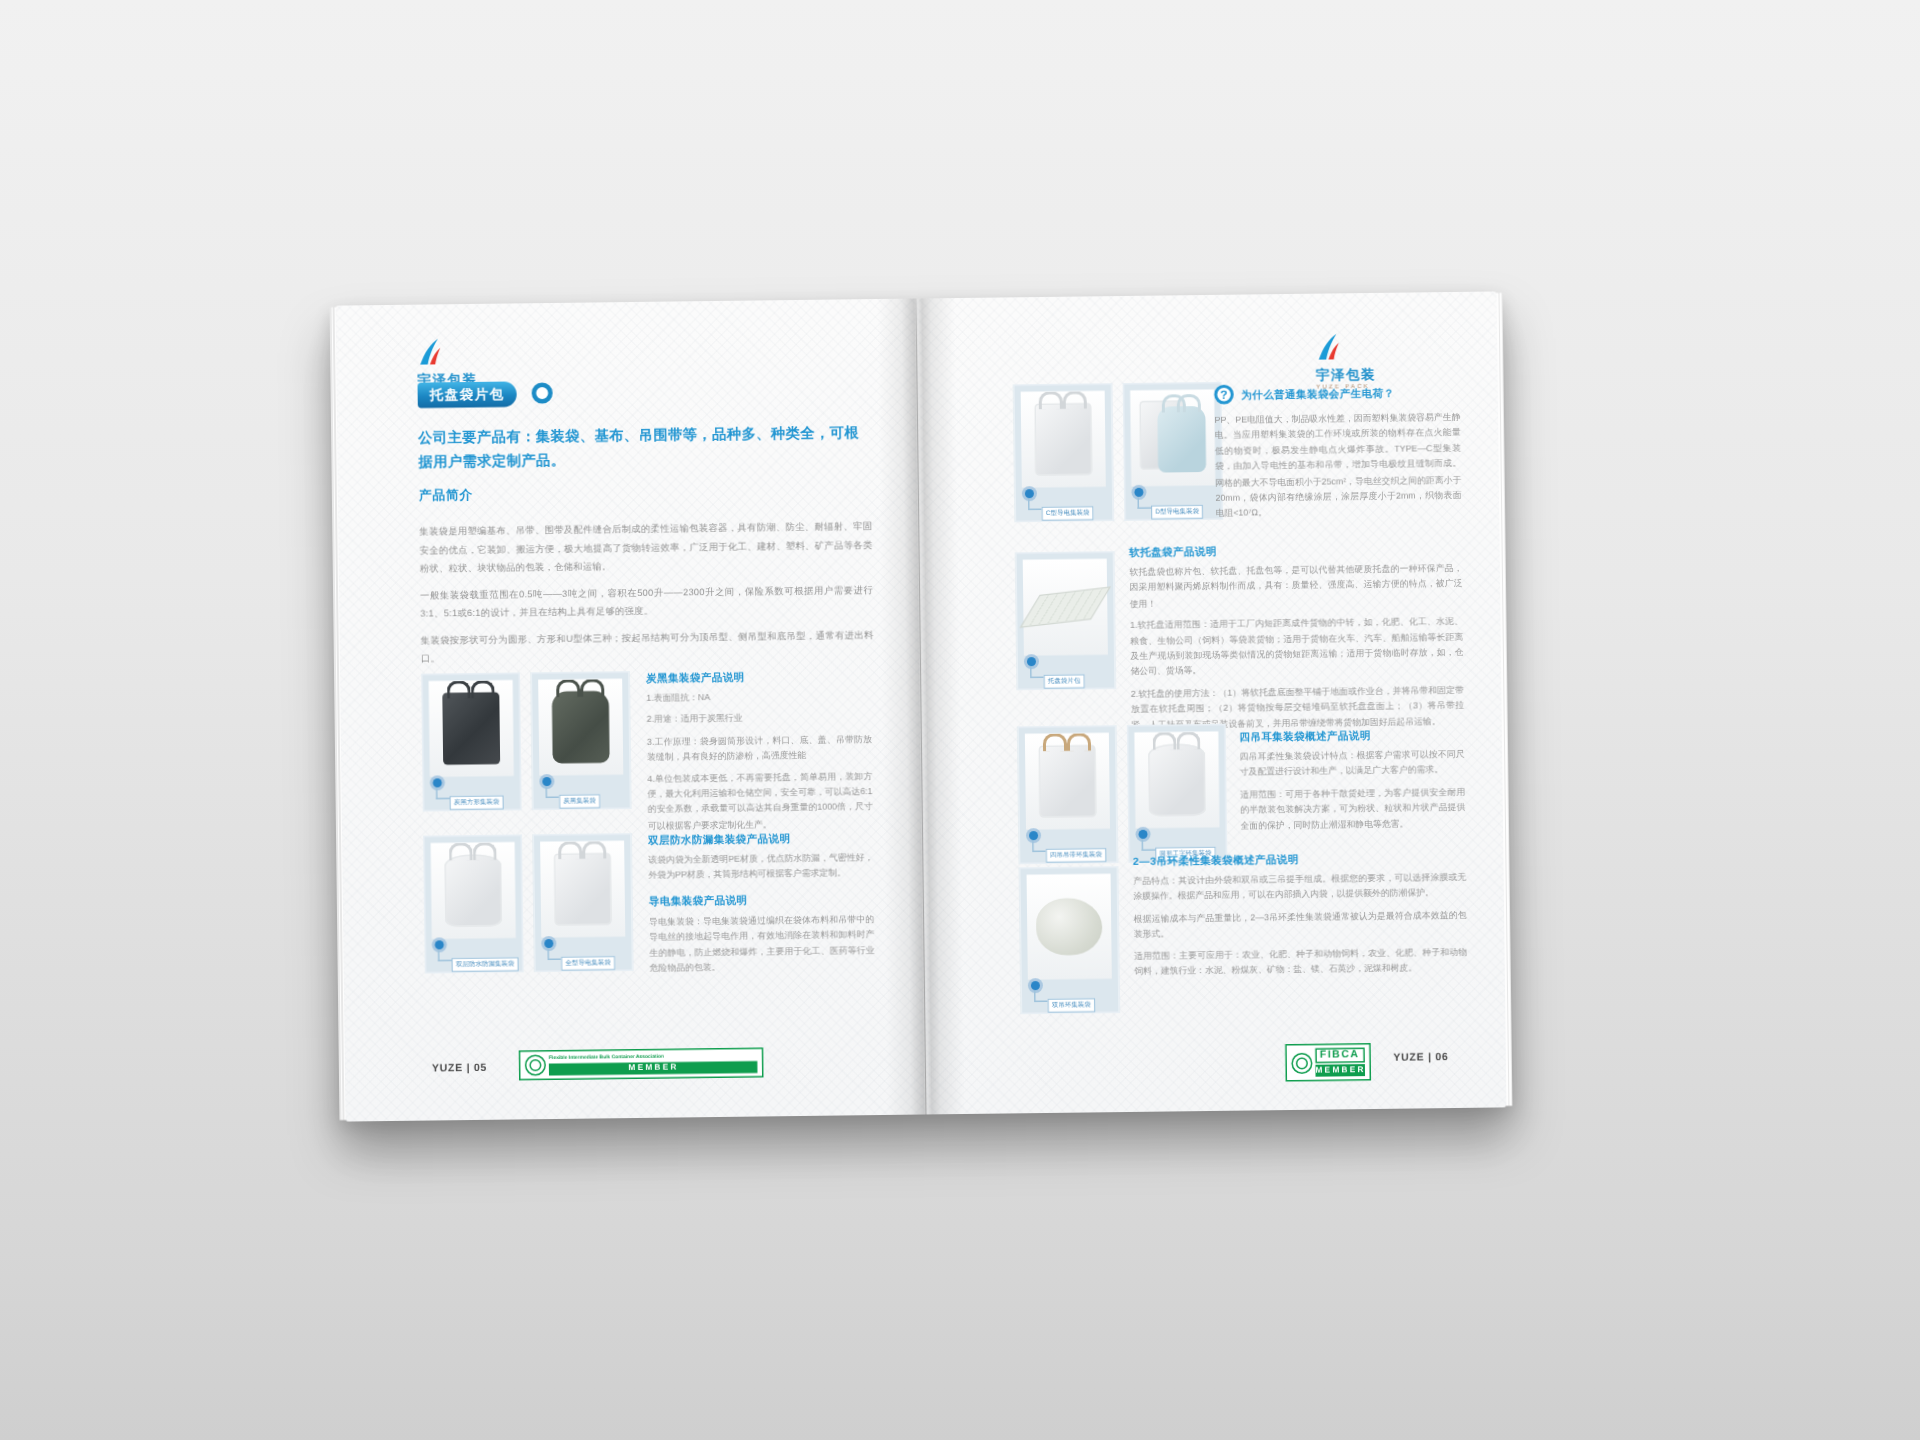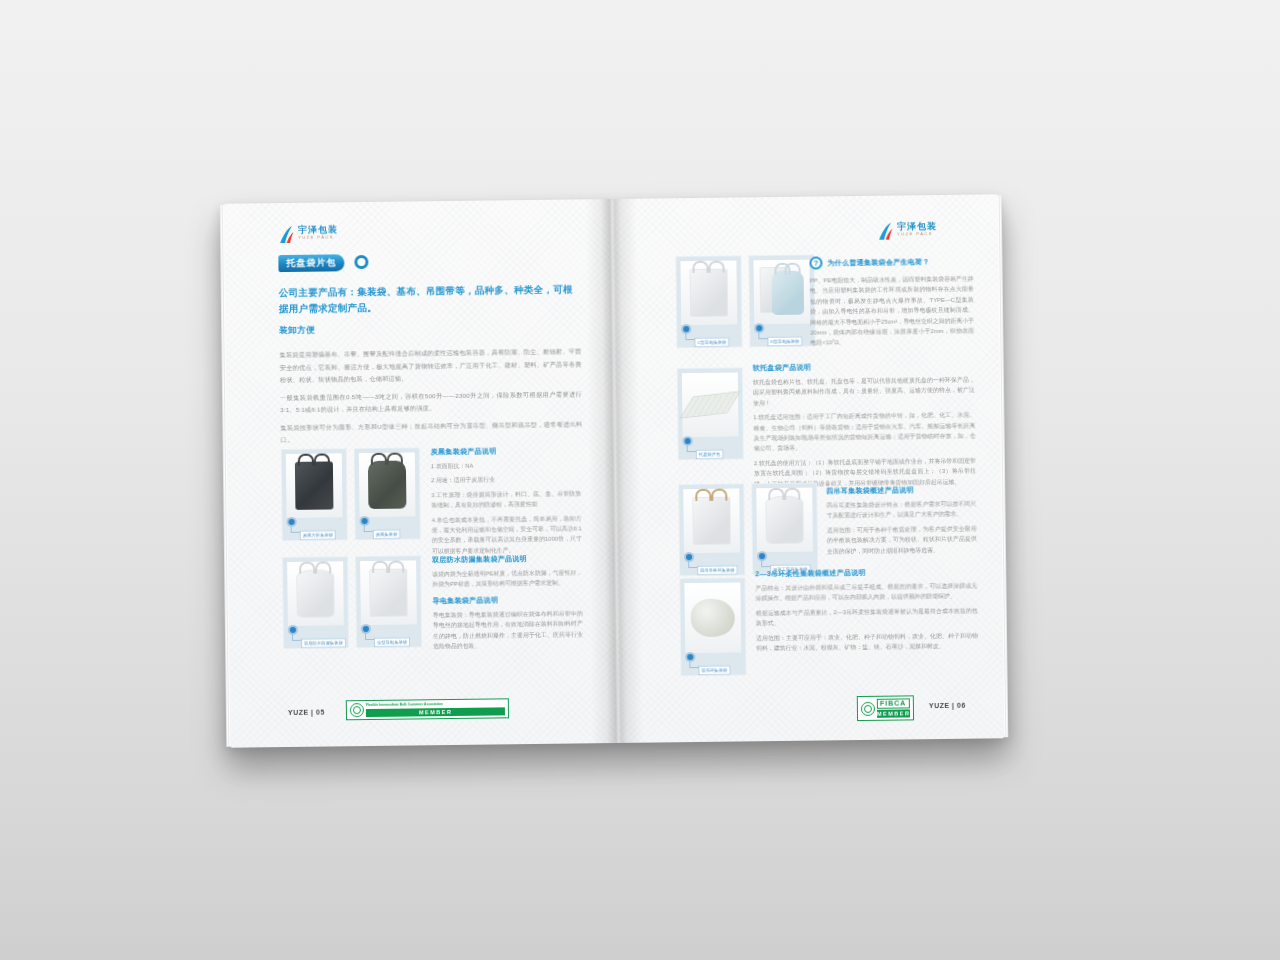--- a/index.html
+++ b/index.html
@@ -29,21 +29,21 @@
     background:linear-gradient(90deg, rgba(0,0,0,0) , rgba(0,0,0,0.10)); }
   .page-right::before { content:""; position:absolute; left:0; top:0; bottom:0; width:26px;
     background:linear-gradient(270deg, rgba(0,0,0,0) , rgba(0,0,0,0.12)); }
   .page-left::after { content:""; position:absolute; left:-4px; top:1px; bottom:1px; width:4px;
     background:repeating-linear-gradient(90deg,#e8e8e8 0 1px,#fdfdfd 1px 2px); }
   .page-right::after { content:""; position:absolute; right:-4px; top:1px; bottom:1px; width:4px;
     background:repeating-linear-gradient(90deg,#fdfdfd 0 1px,#e8e8e8 1px 2px); }
 
   
   .abs { position:absolute; }
-  .brand { display:flex; align-items:flex-start; gap:4px; }
+  .brand { display:flex; align-items:flex-start; gap:4px;flex-direction:column; }
   .brand-text .cn { font-size:9px; font-weight:bold; color:#2492cc; letter-spacing:1px; line-height:10px; }
   .brand-text .en { font-size:4px; color:#b08a6a; letter-spacing:1.5px; line-height:5px; }
 
   .pi-badge { width:66px; height:17px; line-height:17px; text-align:center;
     color:#fff; font-size:9px; font-weight:bold; letter-spacing:1px;
     background:linear-gradient(180deg,#41b4e6,#1b86c2 55%,#146ca6);
     border-radius:3px 10px 10px 3px; }
   .pi-ring { width:14px; height:14px; border:3px solid #1d8cc6; border-radius:50%; background:#fff; }
 
   .intro { font-size:9.5px; font-weight:bold; color:#2396d2; line-height:16px; letter-spacing:0.3px; }
@@ -135,21 +135,21 @@
           <div class="cn">宇泽包装</div>
           <div class="en">YUZE PACK</div>
         </div>
       </div>
 
       <div class="abs pi-badge" style="left:54px; top:52px;">托盘袋片包</div>
       <div class="abs pi-ring" style="left:130px; top:53px;"></div>
 
       <div class="abs intro" style="left:54px; top:82px; width:302px;">公司主要产品有：集装袋、基布、吊围带等，品种多、种类全，可根据用户需求定制产品。</div>
 
-      <div class="abs cat" style="left:54px; top:122px;">装卸方便</div>
+      <div class="abs cat" style="left:54px; top:122px;">产品简介</div>
 
       <div class="abs body-txt" style="left:54px; top:146px; width:302px;">
         <p>集装袋是用塑编基布、吊带、围带及配件缝合后制成的柔性运输包装容器，具有防潮、防尘、耐辐射、牢固安全的优点，它装卸、搬运方便，极大地提高了货物转运效率，广泛用于化工、建材、塑料、矿产品等各类粉状、粒状、块状物品的包装，仓储和运输。</p>
         <p>一般集装袋载重范围在0.5吨——3吨之间，容积在500升——2300升之间，保险系数可根据用户需要进行3:1、5:1或6:1的设计，并且在结构上具有足够的强度。</p>
         <p>集装袋按形状可分为圆形、方形和U型体三种；按起吊结构可分为顶吊型、侧吊型和底吊型，通常有进出料口。</p>
       </div>
 
       <div class="abs cards" style="left:54px; top:246px;">
         <div class="card">
           <div class="card-img">

